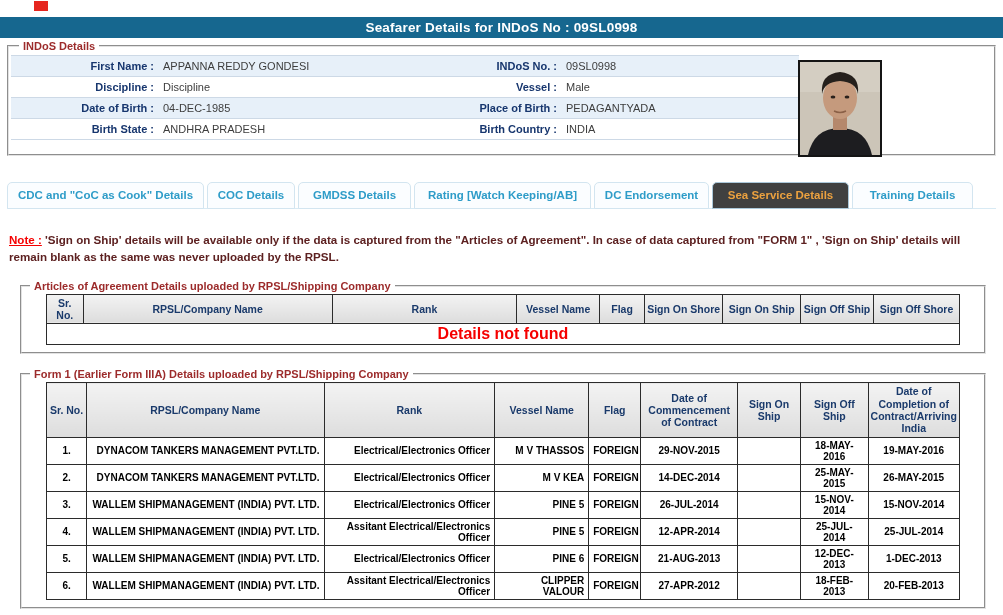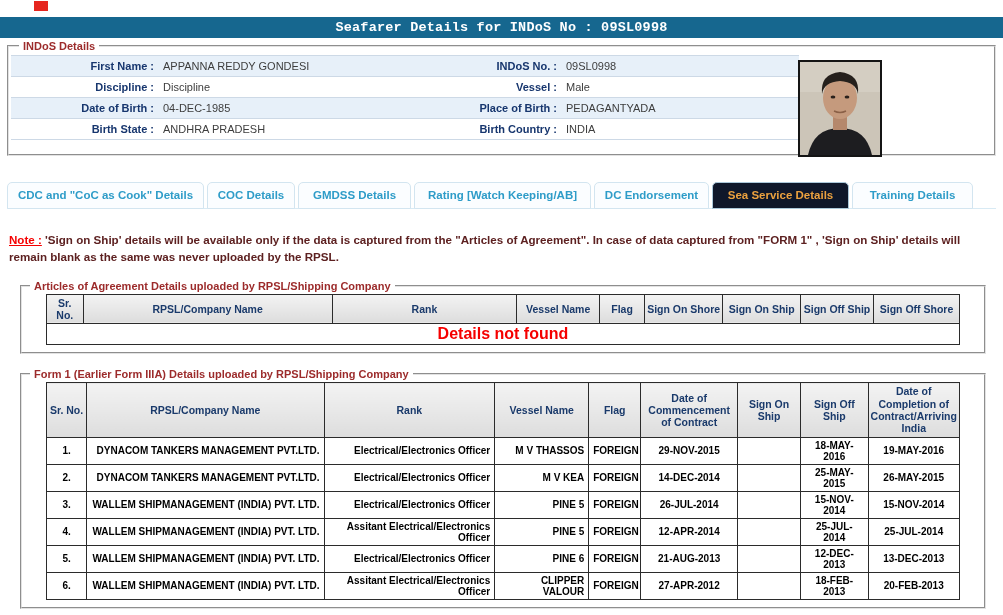--- a/index.html
+++ b/index.html
@@ -6,21 +6,21 @@
   html,body { margin:0; padding:0; }
   body {
     width:1003px; height:615px; position:relative; overflow:hidden;
     background:#ffffff; font-family:"Liberation Sans", sans-serif;
   }
   .red-marker { position:absolute; left:34px; top:1px; width:14px; height:10px; background:#e6261f; }
 
   .title-bar {
     margin-top:17px; height:21px; line-height:21px;
     background:#16678F; color:#fff; font-weight:bold; font-size:13.5px;
-    text-align:center; letter-spacing:.2px;font-family:Liberation Mono, monospace;
+    text-align:center; letter-spacing:.2px;
   }
 
   fieldset { border:2px groove #e2e2e2; }
   legend { font-size:11px; font-weight:bold; color:#9C2B2B; margin-left:8px; padding:0 4px; }
 
   .indos-fs { position:relative; margin:2px 7px 0 7px; height:116px; padding:0 0 0 2px; }
   .indos-rows { width:788px; margin-top:3px; border-top:1px solid #cdd9e6; }
   .field-row {
     display:grid; grid-template-columns:150px 245px 158px auto;
     height:21px; align-items:center; font-size:11px; border-bottom:1px solid #cdd9e6;
@@ -31,21 +31,21 @@
 
   .photo { position:absolute; left:789px; top:8px; width:84px; height:97px; border:2px solid #151515; background:#cdc6ba; }
   .photo svg { display:block; }
 
   .tab-bar { display:flex; gap:3px; margin:26px 7px 0 7px; border-bottom:1px solid #d8eaf4; align-items:flex-end; }
   .tab {
     height:27px; line-height:25px; text-align:center; font-size:11.5px; font-weight:bold;
     color:#2E9CC8; background:#fbfdff; border:1px solid #d3e5f0; border-radius:5px 5px 0 0;
     margin-bottom:-1px; cursor:pointer; white-space:nowrap; overflow:hidden;
   }
-  .tab.active { color:#ECA13F; background:#0f172a; border-color:#abc8da; }
+  .tab.active { color:#ECA13F; background:#404040; border-color:#abc8da; }
   .t1{flex:0 0 197px}.t2{flex:0 0 88px}.t3{flex:0 0 113px}.t4{flex:0 0 177px}
   .t5{flex:0 0 115px}.t6{flex:0 0 137px}.t7{flex:0 0 121px}
 
   .note { margin:23px 9px 0 9px; width:974px; font-size:11.6px; font-weight:bold; color:#5d2121; line-height:1.45; }
   .note-prefix { color:#f50000;text-decoration:underline; }
 
   .data-fs { margin:14px 17px 0 20px; padding:1px 0 7px 0; }
   .grid { width:95%; margin:1px 0 0 24px; border-collapse:collapse; table-layout:fixed; }
   .grid th {
     border:1px solid #2b2b2b; background:linear-gradient(#f3f3f3,#dddddd);
@@ -228,21 +228,21 @@
       </tr>
       <tr>
         <td class="c">5.</td>
         <td class="l">WALLEM SHIPMANAGEMENT (INDIA) PVT. LTD.</td>
         <td class="l">Electrical/Electronics Officer</td>
         <td class="l">PINE 6</td>
         <td class="c">FOREIGN</td>
         <td class="c">21-AUG-2013</td>
         <td class="c"></td>
         <td class="c">12-DEC-2013</td>
-        <td class="c">13-DEC-2013</td>
+        <td class="c">1-DEC-2013</td>
       </tr>
       <tr>
         <td class="c">6.</td>
         <td class="l">WALLEM SHIPMANAGEMENT (INDIA) PVT. LTD.</td>
         <td class="l">Assitant Electrical/Electronics Officer</td>
         <td class="l">CLIPPER VALOUR</td>
         <td class="c">FOREIGN</td>
         <td class="c">27-APR-2012</td>
         <td class="c"></td>
         <td class="c">18-FEB-2013</td>

